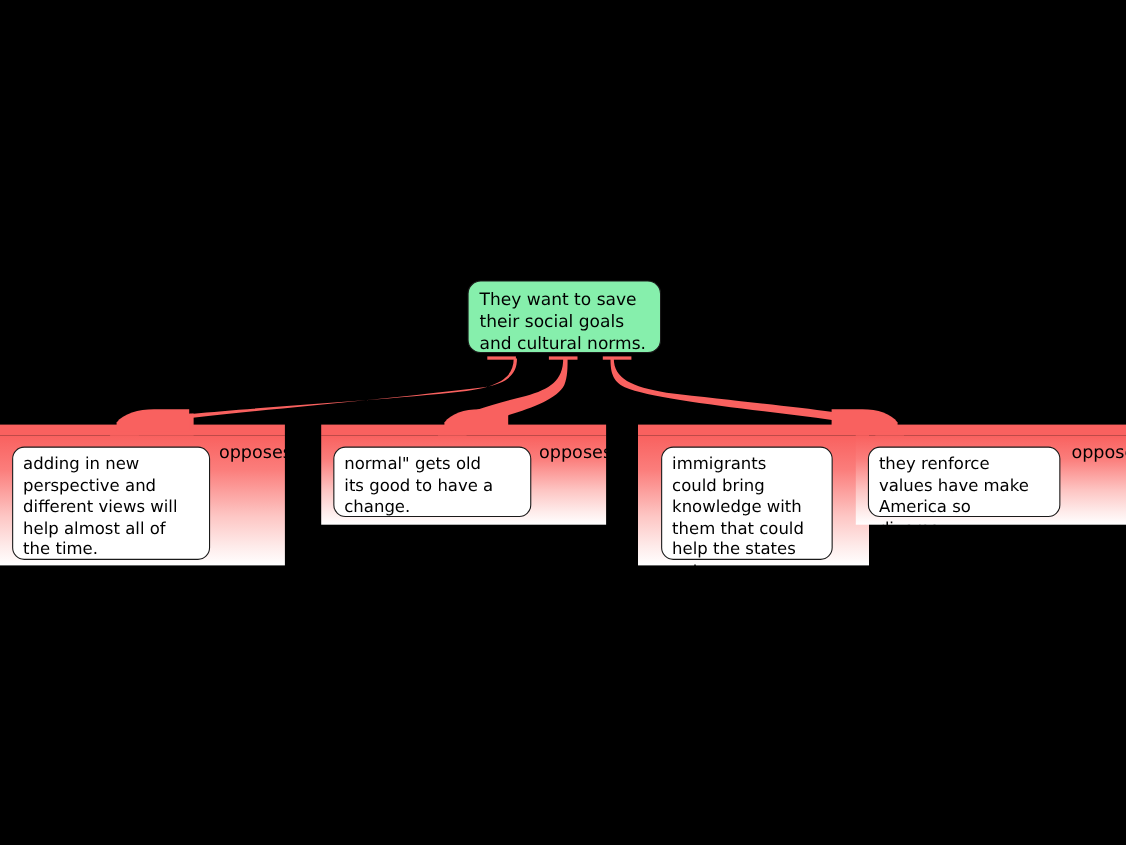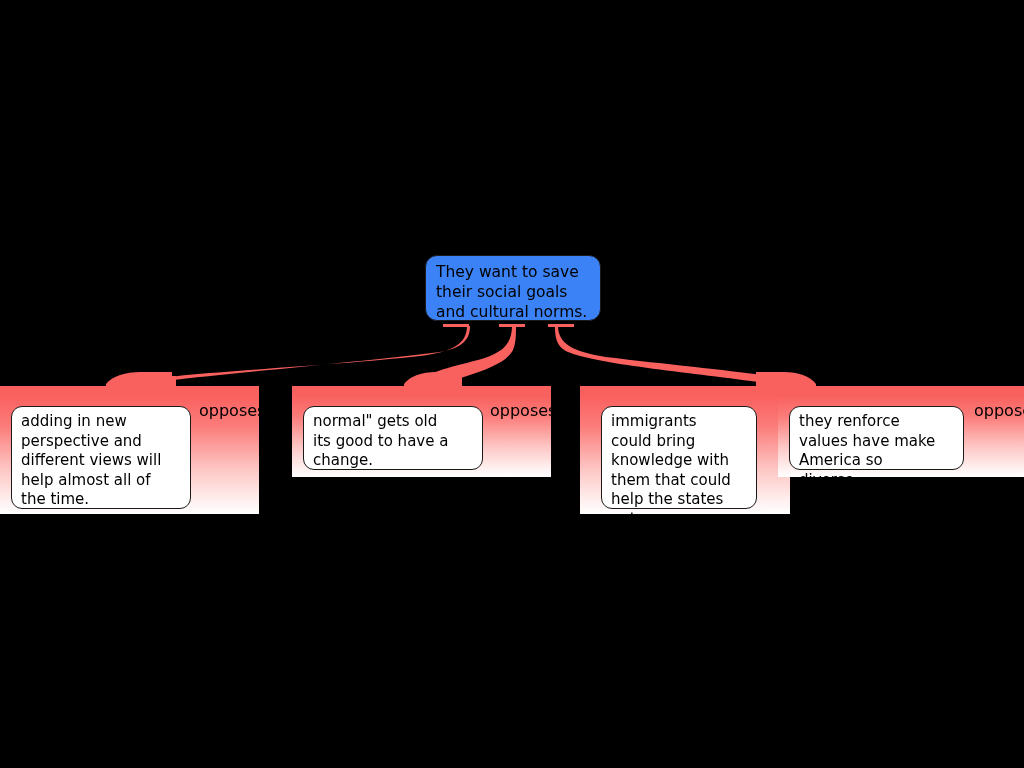--- a/index.html
+++ b/index.html
@@ -7,21 +7,21 @@
   body{
     width:1024px;height:768px;overflow:hidden;position:relative;
     font-family:"DejaVu Sans","Liberation Sans",sans-serif;
   }
   #canvas{position:absolute;inset:0;width:1024px;height:768px;}
   #connectors{position:absolute;left:0;top:0;width:1024px;height:768px;}
 
   
   .node-box{
     position:absolute;
-    background:#3b82f6;
+    background:#86efac;
     border:1px solid #1a1a1a;
     border-radius:11px;
     box-sizing:border-box;
     color:#000;
     font-size:15px;
     line-height:19px;
     padding:7px 9px 7px 10px;
     white-space:pre-line;
   }
   #root-node{

